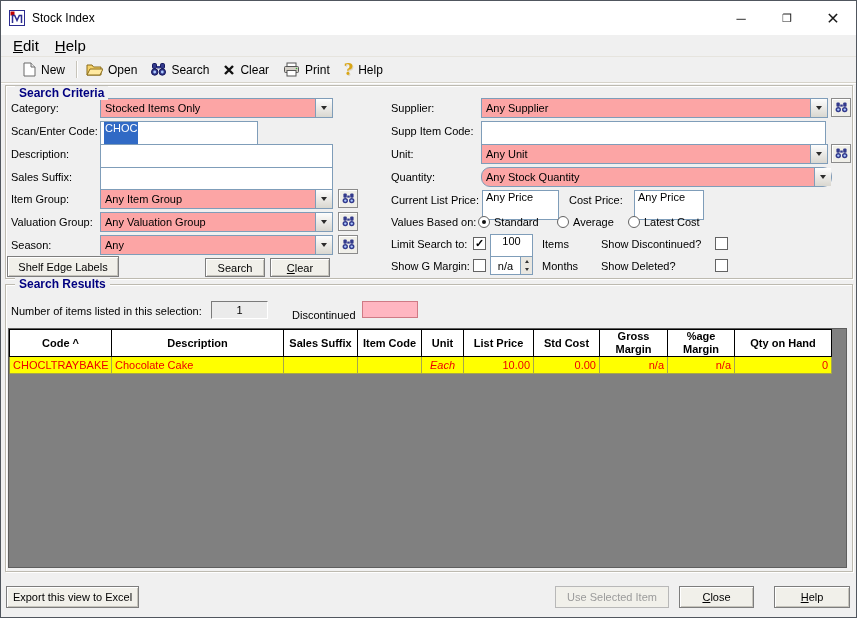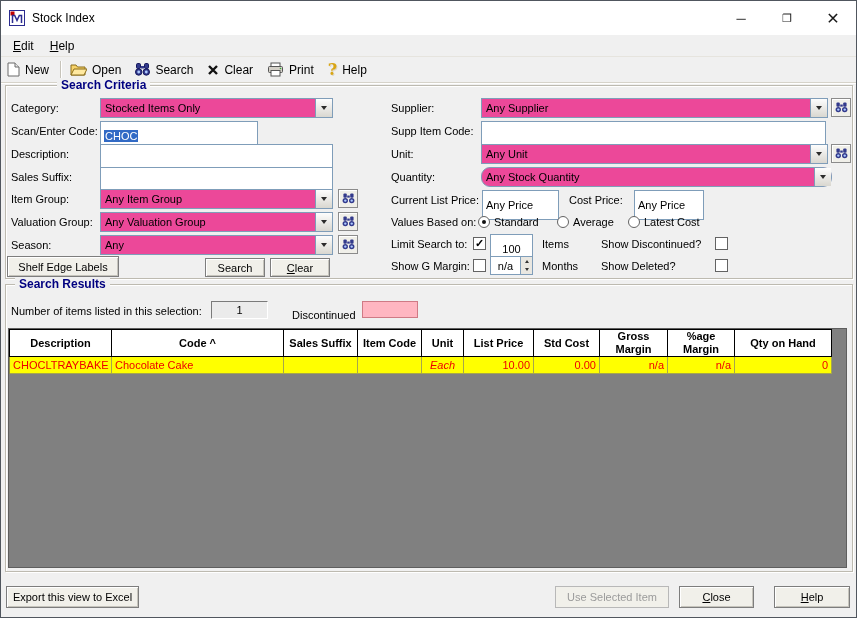--- a/index.html
+++ b/index.html
@@ -14,41 +14,41 @@
   .title { font-size:12px; margin-left:7px; }
   .win-controls { margin-left:auto; display:flex; height:100%; }
   .winbtn { width:46px; display:flex; align-items:center; justify-content:center;
             font-size:13px; color:#1a1a1a; cursor:default; }
   .winbtn.max { font-size:11px; }
   .winbtn.close { font-size:16px; }
 
   
   .menubar { height:22px; display:flex; align-items:center; padding-left:4px;
              border-bottom:1px solid #e6e4de; }
-  .menu-item { padding:3px 8px; font-size:12px; }
-  .toolbar { height:26px; display:flex; align-items:center; padding-left:0;
+  .menu-item { padding:3px 8px; font-size:15px; }
+  .toolbar { height:26px; display:flex; align-items:center; padding-left:16px;
              border-bottom:1px solid #d6d3ca; box-shadow:0 1px 0 #ffffff; }
   .tool { display:flex; align-items:center; gap:5px; padding:2px 8px 2px 6px; font-size:12px; }
   .tsep { width:1px; height:17px; background:#c7c4ba; box-shadow:1px 0 0 #fff; margin:0 3px; }
   .ticon { display:inline-flex; align-items:center; }
   .help-glyph { color:#d9a514; font-weight:bold; font-size:16px; font-family:"DejaVu Serif", serif;
                 text-shadow:1px 1px 0 #8a6d1a33; line-height:1; }
 
   
   .groupbox { position:absolute; border:1px solid #bdbab0;
               box-shadow:inset 1px 1px 0 #ffffff, 1px 1px 0 #ffffff; }
   .legend { position:absolute; font-weight:bold; font-size:12px; color:#000080;
             background:#f0f0f0; padding:0 4px; z-index:3; }
 
   
   .lbl { position:absolute; white-space:nowrap; font-size:11px; }
   .tb  { position:absolute; background:#fff; border:1px solid #7f9db9; height:30px;
-         display:flex; align-items:center; padding:0 3px; overflow:hidden; white-space:nowrap; }
+         display:flex; padding:0 3px; overflow:hidden; white-space:nowrap; }
   .tb .sel { background:#316ac5; color:#fff; padding:0 1px; }
-  .combo { position:absolute; background:#ec4899; border:1px solid #7f9db9; height:20px;
+  .combo { position:absolute; background:#fca5a5; border:1px solid #7f9db9; height:20px;
            display:flex; align-items:stretch; }
   .combo-val { flex:1; display:flex; align-items:center; padding:0 4px; overflow:hidden; white-space:nowrap; }
   .combo-arrow { width:17px; border-left:1px solid #7f9db9;
                  background:linear-gradient(#fdfdfd,#d9d7d0); display:flex; align-items:center; justify-content:center; }
   .tri-down { width:0; height:0; border-left:3.5px solid transparent; border-right:3.5px solid transparent;
               border-top:4px solid #2b2b2b; }
   .binoc { position:absolute; width:20px; height:19px; background:#f0efe9; border:1px solid #8b8b8b;
            box-shadow:inset 1px 1px 0 #fff; display:flex; align-items:center; justify-content:center; }
   .btn { position:absolute; background:#f1f0ea; border:1px solid #7d7d7d;
          box-shadow:inset 1px 1px 0 #ffffff, inset -1px -1px 0 #c6c4bc;
@@ -168,21 +168,21 @@
       </span>
       <span>Print</span>
     </div>
     <div class="tool">
       <span class="ticon help-glyph">?</span>
       <span>Help</span>
     </div>
   </div>
 
   <div class="groupbox" style="left:4px; top:84px; width:848px; height:194px;"></div>
-  <span class="legend" style="left:14px; top:77px;margin-left:42px;">Search Criteria</span>
+  <span class="legend" style="left:14px; top:85px;">Search Criteria</span>
 
   <span class="lbl" style="left:10px; top:101px;">Category:</span>
   <div class="combo" style="left:99px; top:97px; width:233px;">
     <span class="combo-val">Stocked Items Only</span>
     <span class="combo-arrow">
         <i class="tri-down"></i>
       </span>
   </div>
 
   <span class="lbl" style="left:10px; top:124px;">Scan/Enter Code:</span>
@@ -360,22 +360,22 @@
 
   <span class="lbl" style="left:10px; top:304px;">Number of items listed in this selection:</span>
   <div class="countbox" style="left:210px; top:300px;">
     <span>1</span>
   </div>
   <span class="lbl" style="left:291px; top:308px;">Discontinued</span>
   <span class="swatch" style="left:361px; top:300px;"></span>
 
   <div class="grid-area">
     <div class="gridcols grid-header">
+      <div class="hcell">Code ^</div>
       <div class="hcell">Description</div>
-      <div class="hcell">Code ^</div>
       <div class="hcell">Sales Suffix</div>
       <div class="hcell">Item Code</div>
       <div class="hcell">Unit</div>
       <div class="hcell">List Price</div>
       <div class="hcell">Std Cost</div>
       <div class="hcell">Gross Margin</div>
       <div class="hcell">%age Margin</div>
       <div class="hcell">Qty on Hand</div>
     </div>
     <div class="gridcols grid-row">

